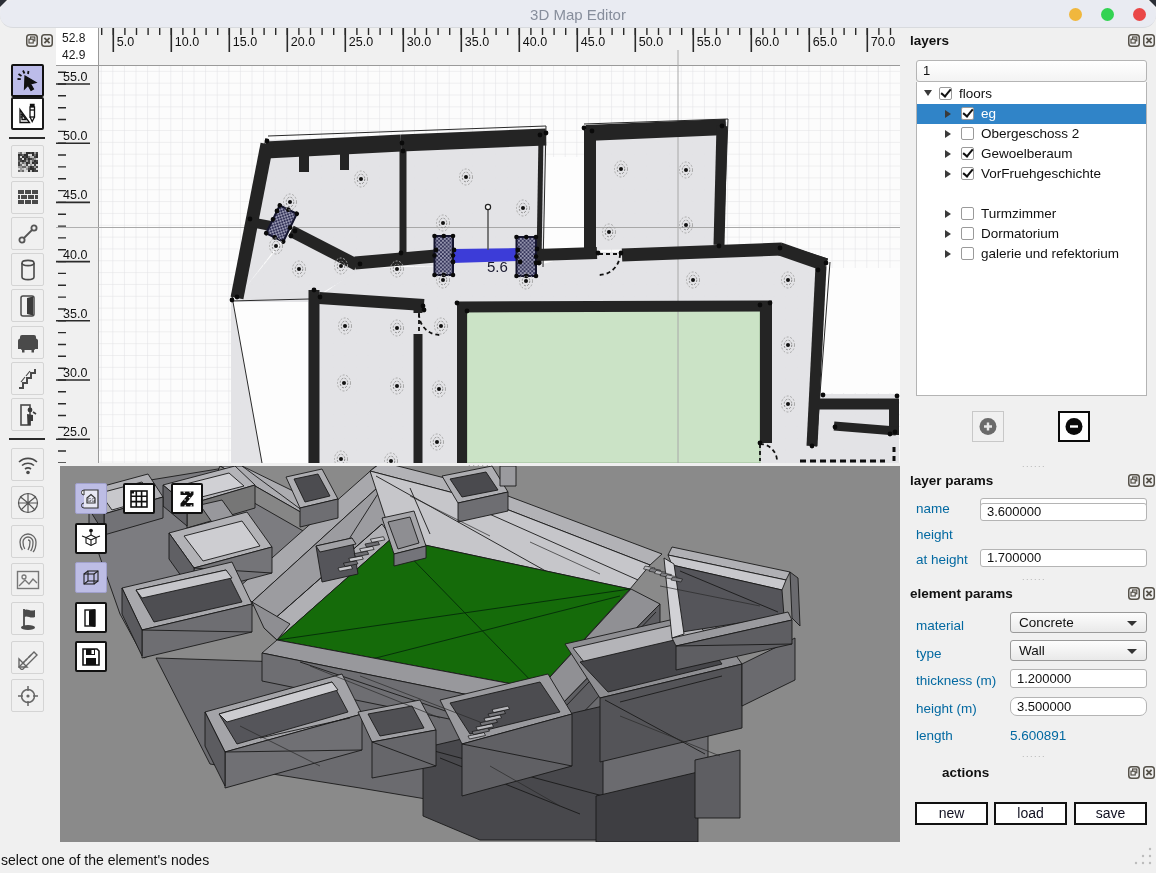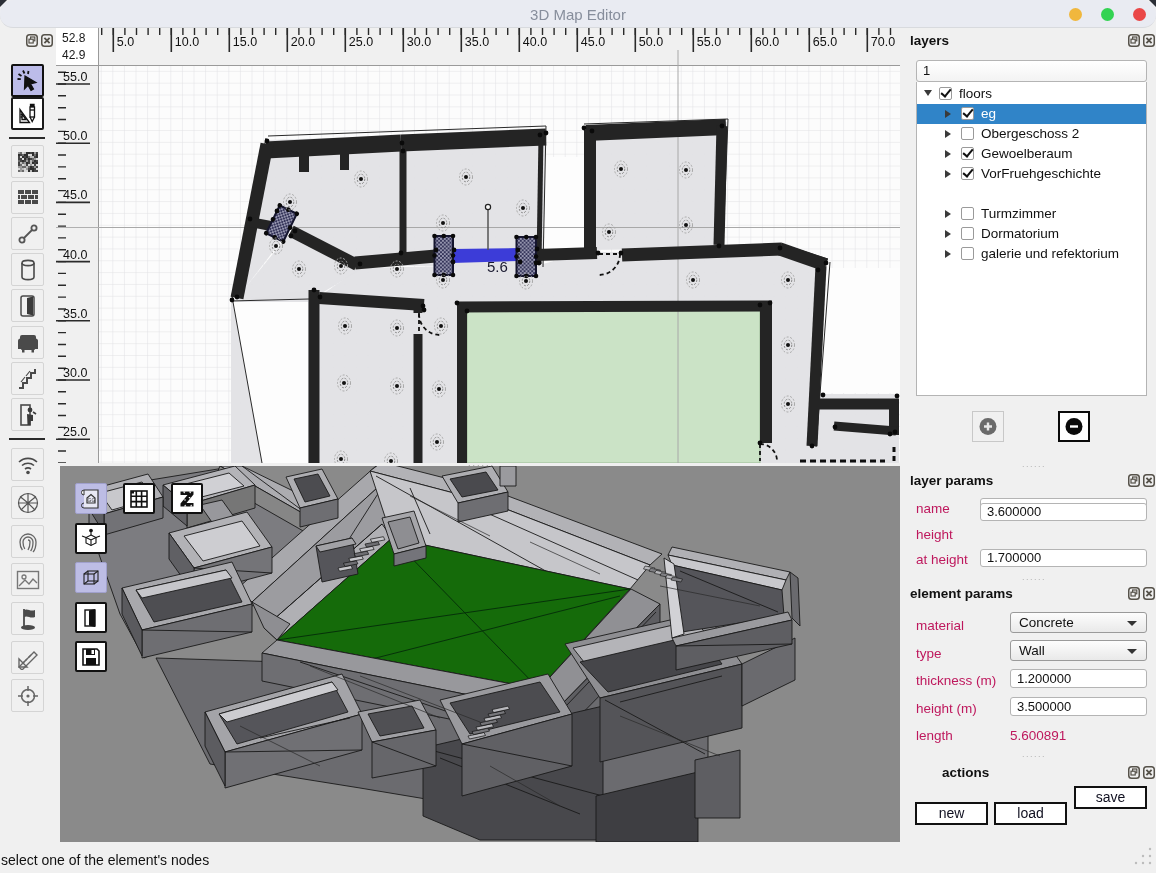--- a/index.html
+++ b/index.html
@@ -20,21 +20,21 @@
   #vruler{position:absolute;left:56px;top:66px;width:43px;height:397px;background:#f0f0f0;}
   #map2d{position:absolute;left:99px;top:28px;width:801px;height:435px;}
   #view3d{position:absolute;left:60px;top:466px;width:840px;height:376px;background:#8a8a8a;}
   .obtn{position:absolute;width:32px;height:31px;background:#fff;border:2px solid #111;border-radius:2px;}
   .obtn.psel{background:#bdbde5;border:1px solid #a0a0cc;}
   .obtn svg{position:absolute;left:50%;top:50%;transform:translate(-50%,-50%);}
   
   #rpanel{position:absolute;left:900px;top:28px;width:256px;height:845px;background:#f0f0f0;font-size:13px;color:#111;}
   .hdr{position:absolute;font-weight:bold;font-size:13.5px;color:#111;}
   .inp{position:absolute;background:#fff;border:1px solid #b4b4b4;border-radius:3px;font-size:13px;color:#111;padding-left:6px;line-height:15px;}
-  .lbl{position:absolute;font-size:13.5px;color:#be185d;}
+  .lbl{position:absolute;font-size:13.5px;color:#0369a1;}
   .ddn{position:absolute;background:linear-gradient(#fdfdfd,#e9e9e9);border:1px solid #9a9a9a;border-radius:3px;font-size:13.5px;color:#111;padding-left:8px;}
   .ddn .arr{position:absolute;right:9px;top:8px;width:0;height:0;border-left:5px solid transparent;border-right:5px solid transparent;border-top:5px solid #333;}
   .abtn{position:absolute;width:73px;height:23px;background:#fff;border:2px solid #111;font-size:14px;color:#101020;text-align:center;line-height:19px;}
   #statusbar{position:absolute;left:0;top:842px;width:1140px;height:31px;background:#f0f0f0;}
   #statusbar span{position:absolute;left:1px;top:10px;font-size:14px;color:#111;}
   .treerow{position:absolute;left:0;width:229px;height:20px;}
   .cb{position:absolute;width:13px;height:13px;background:#fff;border:1px solid #9a9a9a;border-radius:2px;top:3px;}
   .cb.ck:after{content:"";position:absolute;left:2.5px;top:-1px;width:4px;height:8px;border:solid #111;border-width:0 2px 2px 0;transform:rotate(40deg);}
   .tarr{position:absolute;top:6px;width:0;height:0;}
   .tarr.right{border-top:4.5px solid transparent;border-bottom:4.5px solid transparent;border-left:6px solid #3a3a3a;}
@@ -956,38 +956,38 @@
         <rect x="0.75" y="0.75" width="10.5" height="11.5" rx="2.8" fill="none" stroke="#56524a" stroke-width="1.5"></rect>
         <path d="M3.4 3.8 L8.6 9.2 M8.6 3.8 L3.4 9.2" stroke="#56524a" stroke-width="1.8"></path>
       </svg></div>
   <div class="lbl" style="left:16px;top:590px;">material</div>
   <div class="ddn" style="left:110px;top:584px;width:137px;height:21px;line-height:20px;">Concrete<span class="arr"></span></div>
   <div class="lbl" style="left:16px;top:618px;">type</div>
   <div class="ddn" style="left:110px;top:612px;width:137px;height:21px;line-height:20px;">Wall<span class="arr"></span></div>
   <div class="lbl" style="left:16px;top:645px;">thickness (m)</div>
   <div class="inp" style="left:110px;top:641px;width:137px;height:19px;line-height:17px;">1.200000</div>
   <div class="lbl" style="left:16px;top:673px;">height (m)</div>
-  <div class="inp" style="left:110px;top:669px;width:137px;height:19px;line-height:17px;">3.500000</div>
+  <div class="inp" style="left:110px;top:669px;width:137px;height:19px;line-height:17px;border-radius:7px;">3.500000</div>
   <div class="lbl" style="left:16px;top:700px;">length</div>
   <div class="lbl" style="left:110px;top:700px;">5.600891</div>
   <div style="position:absolute;left:122px;top:724px;color:#b0b0b0;font-size:9px;letter-spacing:1.5px;line-height:4px;">......</div>
 
   <div class="hdr" style="left:10px;top:737px;margin-left:32px;">actions</div>
   <div class="dockico" style="left:228px;top:738px;"><svg width="12" height="13" viewBox="0 0 12 13">
         <rect x="0.75" y="0.75" width="10.5" height="11.5" rx="2.8" fill="none" stroke="#56524a" stroke-width="1.5"></rect>
         <rect x="4.6" y="3" width="4.2" height="3.8" fill="none" stroke="#56524a" stroke-width="1.2"></rect>
         <rect x="3" y="5.2" width="4.2" height="3.8" fill="#f0f0f0" stroke="#56524a" stroke-width="1.2"></rect>
       </svg></div>
   <div class="dockico" style="left:243px;top:738px;"><svg width="12" height="13" viewBox="0 0 12 13">
         <rect x="0.75" y="0.75" width="10.5" height="11.5" rx="2.8" fill="none" stroke="#56524a" stroke-width="1.5"></rect>
         <path d="M3.4 3.8 L8.6 9.2 M8.6 3.8 L3.4 9.2" stroke="#56524a" stroke-width="1.8"></path>
       </svg></div>
   <div class="abtn" style="left:15px;top:774px;">new</div>
   <div class="abtn" style="left:94px;top:774px;">load</div>
-  <div class="abtn" style="left:174px;top:758px;">save</div>
+  <div class="abtn" style="left:174px;top:774px;">save</div>
 </div>
 <div id="statusbar">
     <span>select one of the element's nodes</span>
   </div>
 <svg style="position:absolute;left:1132px;top:845px;" width="22" height="22">
     <g fill="#bcbcbc">
       <circle cx="18" cy="4" r="1.2"></circle>
       <circle cx="18" cy="11" r="1.2"></circle>
       <circle cx="18" cy="18" r="1.2"></circle>
       <circle cx="11" cy="11" r="1.2"></circle>

